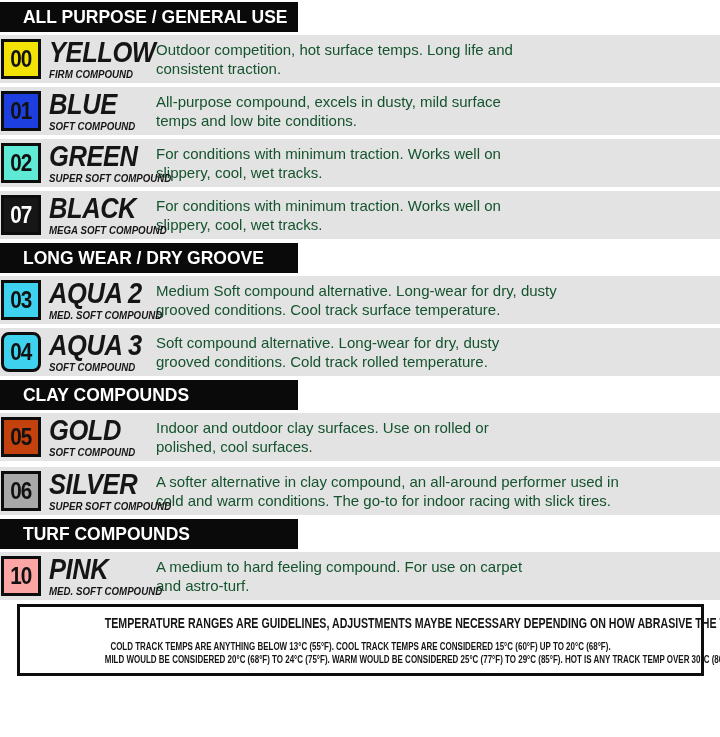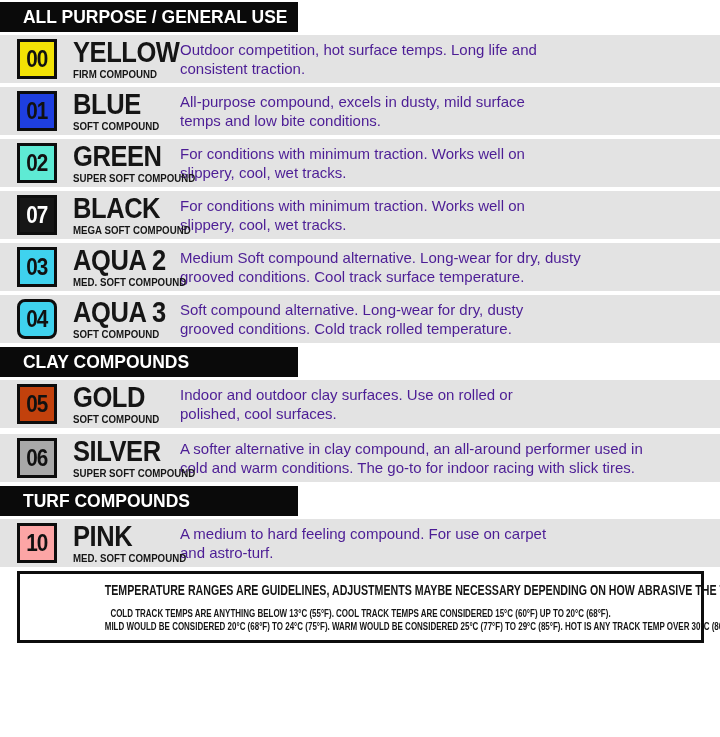--- a/index.html
+++ b/index.html
@@ -19,46 +19,46 @@
   }
   .bar .bar-label {
     color:#ffffff; font-weight:bold; font-size:19px; white-space:nowrap;
     transform:scaleX(0.92); transform-origin:left center; letter-spacing:0;
   }
 
   
   .row {
     display:flex; align-items:center;
     background:#e3e3e3; height:48px; margin-bottom:4px;
-    padding-left:17px; padding-right:6px;
+    padding-left:1px; padding-right:6px;
   }
   .swatch {
     width:40px; height:40px; flex:0 0 auto;
     border:3px solid #0d0d0d;
     display:flex; align-items:center; justify-content:center;
   }
   .code {
     font-weight:bold; font-size:23px; letter-spacing:-1px;
     transform:scaleX(0.9); line-height:1;
   }
   .ncol {
-    width:107px; flex:0 0 auto; margin-left:16px;
-    display:flex; flex-direction:column; justify-content:center;
+    width:107px; flex:0 0 auto; margin-left:8px;
+    display:flex; flex-direction:column; justify-content:center;font-style:italic;
   }
   .name {
     font-weight:bold; font-size:29px; line-height:1.0; letter-spacing:-0.5px;
     transform:scaleX(0.88); transform-origin:left center; white-space:nowrap;
     color:#151515;
   }
   .grade {
     font-weight:bold; font-size:10px; margin-top:2px; white-space:nowrap;
     transform:scaleX(0.97); transform-origin:left center; color:#151515;
   }
   .desc {
-    flex:1; font-size:15px; line-height:1.3; color:#4c1d95;
+    flex:1; font-size:15px; line-height:1.3; color:#14532d;
     white-space:pre-line;
   }
 
   
   .footer {
     width:687px; margin:2px 0 0 17px; border:3px solid #0d0d0d;
     background:#ffffff; text-align:center; padding:8px 4px 7px 4px;
   }
   .f-head {
     font-weight:bold; font-size:14px; white-space:nowrap; color:#151515;
@@ -122,20 +122,23 @@
       <div class="ncol">
         <div class="name">BLACK</div>
         <div class="grade">MEGA SOFT COMPOUND</div>
       </div>
       <div class="desc">For conditions with minimum traction. Works well on
 slippery, cool, wet tracks.</div>
     </div>
   </section>
 
   <section>
+    <div class="bar">
+      <span class="bar-label">LONG WEAR / DRY GROOVE</span>
+    </div>
 
 
     <div class="row">
       <div class="swatch" style="background: rgb(63, 210, 238);">
         <span class="code" style="color: rgb(17, 17, 17);">03</span>
       </div>
       <div class="ncol">
         <div class="name">AQUA 2</div>
         <div class="grade">MED. SOFT COMPOUND</div>
       </div>

